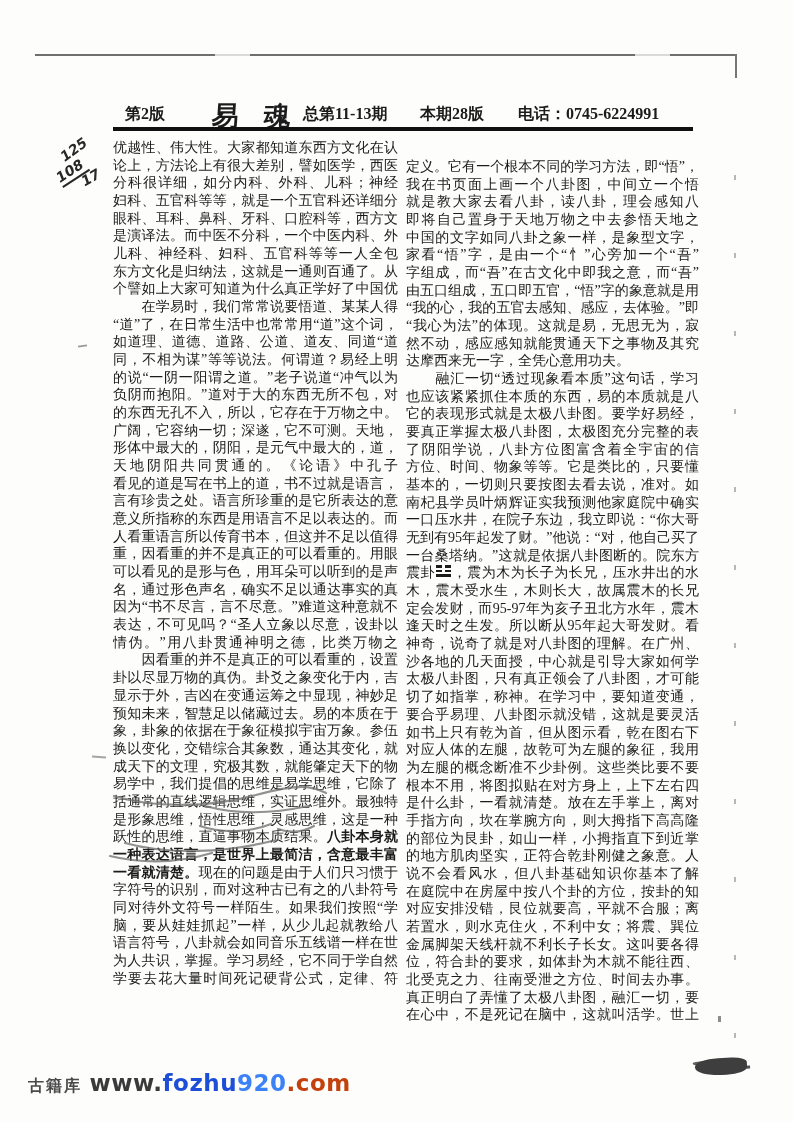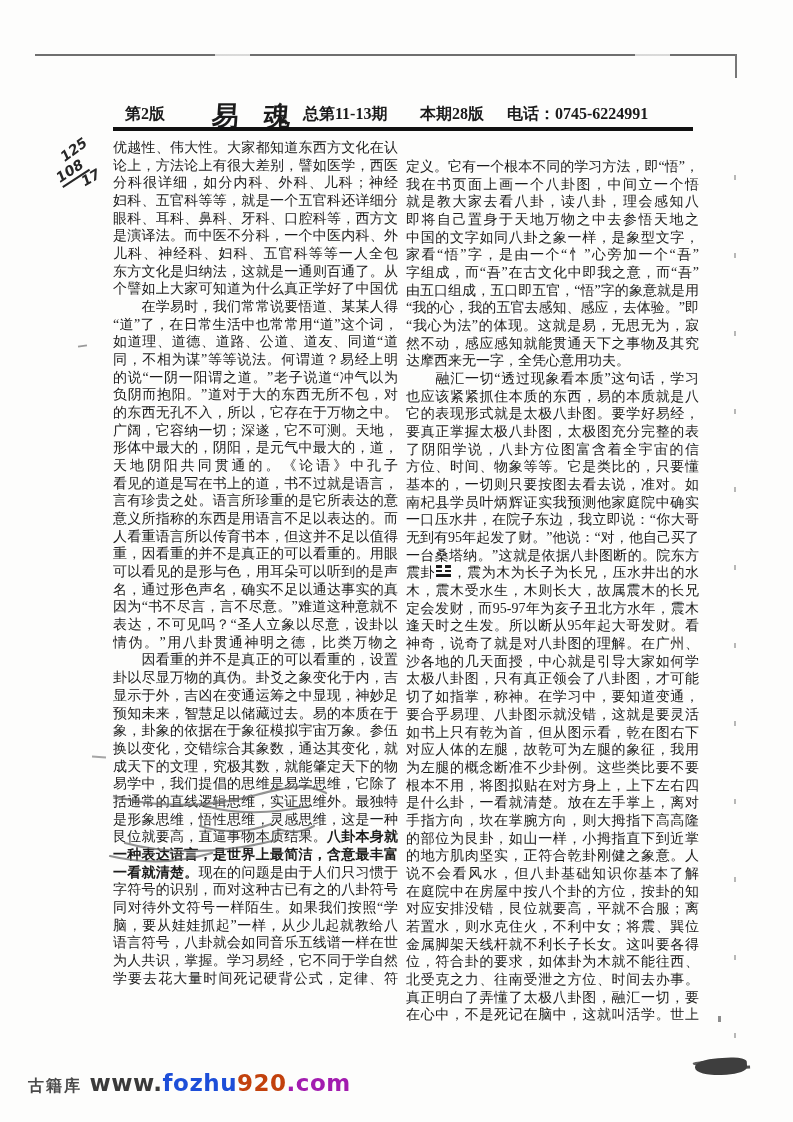--- a/index.html
+++ b/index.html
@@ -17,21 +17,21 @@
   .speck1{position:absolute;left:78px;top:345px;width:9px;height:2px;background:#9a9a9a;transform:rotate(-8deg);}
   .speck2{position:absolute;left:92px;top:756px;width:14px;height:2px;background:#a5a5a5;transform:rotate(4deg);}
   .speck3{position:absolute;left:718px;top:1016px;width:3px;height:6px;background:#8d8d8d;}
 
   
   .hdr{position:absolute;top:104px;font-size:16px;font-weight:bold;white-space:nowrap;}
   .hdr-page{left:125px;}
   .hdr-masthead{left:212px;top:98px;font-size:27px;letter-spacing:9px;transform:skewX(-4deg);}
   .hdr-issue{left:303px;}
   .hdr-pages{left:420px;}
-  .hdr-phone{left:507px;}
+  .hdr-phone{left:518px;}
   .hdr-rule{position:absolute;left:113px;top:127px;width:580px;height:3.5px;background:#111;}
 
   
   .col{position:absolute;top:139px;font-size:14px;line-height:17.68px;}
   .col-left{left:113px;width:285px;}
   .col-right{left:406px;width:293px;margin-top:19px;}
   .line{height:17.68px;overflow:hidden;text-align:justify;text-align-last:justify;text-justify:inter-character;}
   .line.last{text-align-last:left;}
   .line .b{font-weight:bold;}
 
@@ -117,21 +117,21 @@
       <div class="line"><span>　　因看重的并不是真正的可以看重的，设置</span></div>
       <div class="line"><span>卦以尽显万物的真伪。卦爻之象变化于内，吉凶</span></div>
       <div class="line"><span>显示于外，吉凶在变通运筹之中显现，神妙足以</span></div>
       <div class="line"><span>预知未来，智慧足以储藏过去。易的本质在于卦</span></div>
       <div class="line"><span>象，卦象的依据在于象征模拟宇宙万象。参伍置</span></div>
       <div class="line"><span>换以变化，交错综合其象数，通达其变化，就能</span></div>
       <div class="line"><span>成天下的文理，究极其数，就能肇定天下的物象。</span></div>
       <div class="line"><span>易学中，我们提倡的思维是易学思维，它除了包</span></div>
       <div class="line"><span>括通常的直线逻辑思维，实证思维外。最独特的</span></div>
       <div class="line"><span>是形象思维，悟性思维，灵感思维，这是一种跳</span></div>
-      <div class="line"><span>艮位就要高，直逼事物本质结果。</span><span class="b">八卦本身就是</span></div>
+      <div class="line"><span>跃性的思维，直逼事物本质结果。</span><span class="b">八卦本身就是</span></div>
       <div class="line"><span class="b">一种表达语言，是世界上最简洁，含意最丰富的</span></div>
       <div class="line"><span class="b">一看就清楚。</span><span>现在的问题是由于人们只习惯于汉文</span></div>
       <div class="line"><span>字符号的识别，而对这种古已有之的八卦符号如</span></div>
       <div class="line"><span>同对待外文符号一样陌生。如果我们按照“学电</span></div>
       <div class="line"><span>脑，要从娃娃抓起”一样，从少儿起就教给八卦</span></div>
       <div class="line"><span>语言符号，八卦就会如同音乐五线谱一样在世上</span></div>
       <div class="line"><span>为人共识，掌握。学习易经，它不同于学自然科</span></div>
       <div class="line"><span>学要去花大量时间死记硬背公式，定律、符号、</span></div>
     </div>
   <div class="col col-right">
@@ -190,15 +190,15 @@
     <g fill="none" stroke="#6e6e6e" stroke-width="2.2" stroke-linecap="round" opacity="0.75">
       <path d="M6,18 C45,30 100,30 148,17 S205,9 218,15"></path>
       <path d="M97,28 C130,37 168,35 200,28"></path>
       <path d="M92,48 C115,56 143,54 163,46"></path>
       <path d="M170,51 C184,56 197,53 206,48"></path>
       <path d="M17,65 C60,77 118,75 168,62"></path>
       <path d="M2,78 C35,86 70,85 104,75"></path>
     </g>
   </svg>
 
-  <div class="watermark"><span class="wseg cjk" style="color: rgb(74, 74, 74);">古籍库 </span><span class="wseg" style="color: rgb(58, 58, 58);">www.</span><span class="wseg" style="color: #1d4ed8;">fozhu</span><span class="wseg" style="color: #c2410c;">920</span><span class="wseg" style="color: #a21caf;">.com</span></div>
+  <div class="watermark"><span class="wseg cjk" style="color: rgb(74, 74, 74);">古籍库 </span><span class="wseg" style="color: rgb(58, 58, 58);">www.</span><span class="wseg" style="color: #1d4ed8;">fozhu</span><span class="wseg" style="color: #3b82f6;">920</span><span class="wseg" style="color: #c2410c;">.com</span></div>
 
 </div>
 
 </body></html>

